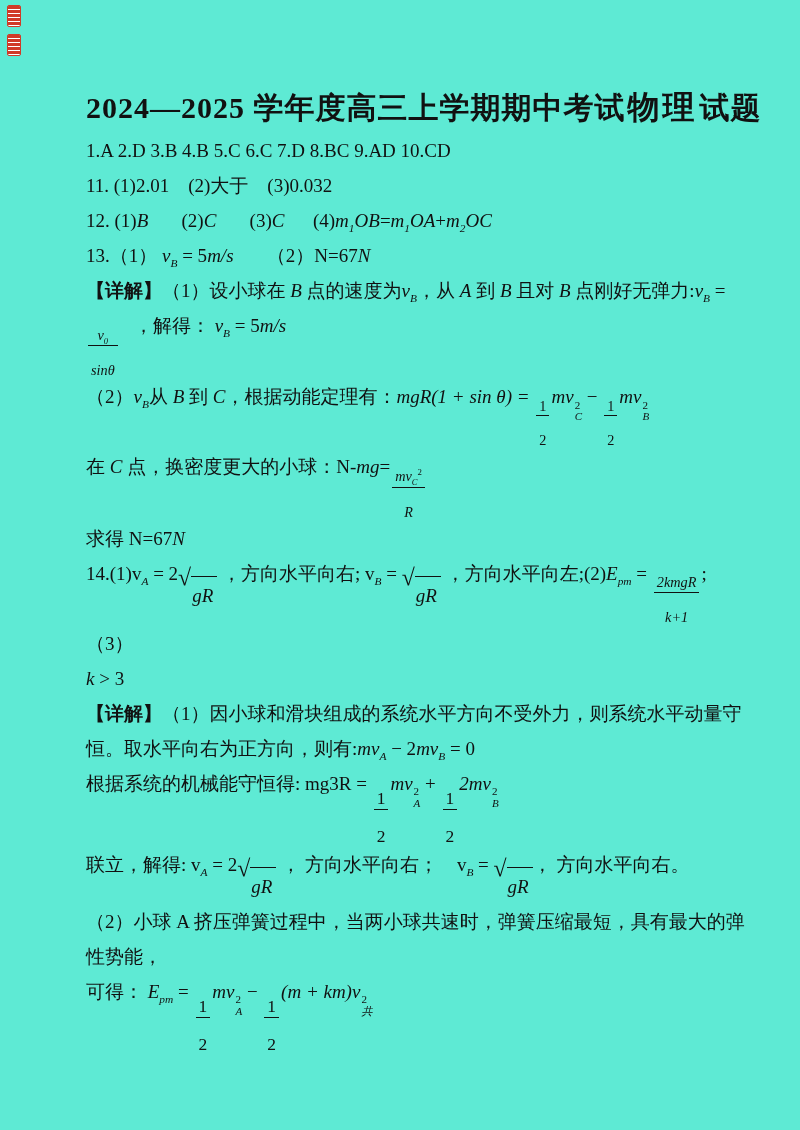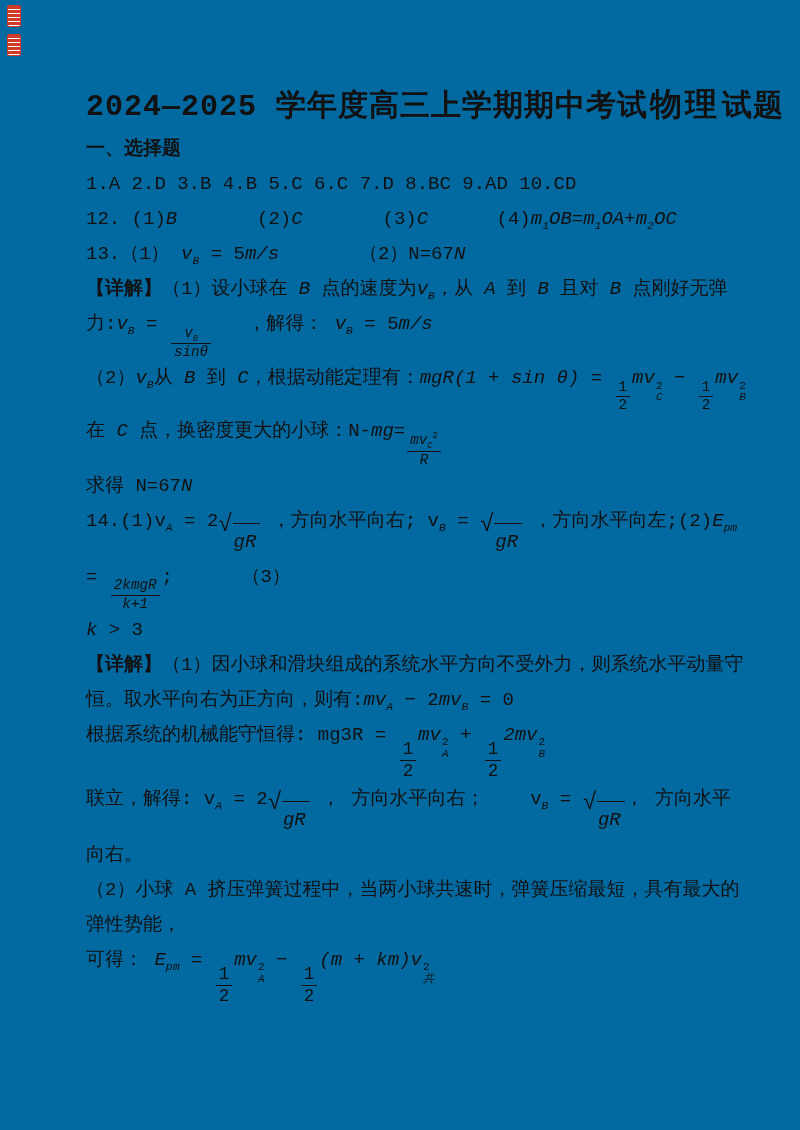--- a/index.html
+++ b/index.html
@@ -1,23 +1,23 @@
 <!DOCTYPE html>
 <html><head>
 <meta charset="utf-8">
 <style>
   html,body{margin:0;padding:0;background:#e8e8e8;}
   .page{
     position:relative;
     width:800px;height:1130px;
     margin:0 auto;
-    background:#0369a1;
+    background:#5eead4;
     box-sizing:border-box;
     padding:88px 50px 0 86px;
-    font-family:Liberation Mono, monospace;
+    font-family:Liberation Serif, serif;
     color:#111;
     overflow:hidden;
   }
   .stamps{position:absolute;left:8px;top:6px;display:flex;flex-direction:column;gap:9px;}
   .stamp{
     width:12px;height:20px;border-radius:1px;
     background:repeating-linear-gradient(to bottom,#d03a28 0 3px,#ffffff 3px 4px);
     outline:1px solid #d03a28;
   }
   h1.title{
@@ -34,21 +34,21 @@
     margin:0;font-size:19px;line-height:35px;
     white-space:pre-wrap;
   }
   .bold{font-weight:bold;}
   .bk{font-weight:bold;}
   .it{font-style:italic;}
   sub{font-size:0.6em;font-style:italic;line-height:1;}
   sup{font-size:0.62em;line-height:1;}
   .frac{
     display:inline-flex;flex-direction:column;text-align:center;
-    line-height:1.2;vertical-align:-0.55em;font-size:0.75em;margin:0 2px;
+    line-height:1.2;vertical-align:-0.55em;font-size:0.75em;margin:0 2px;gap:16px;
   }
   .frac .fn{border-bottom:1px solid #111;padding:0 3px;}
   .frac .fd{padding:0 3px;}
   .frac.lg{font-size:0.92em;vertical-align:-0.8em;}
   .fi{font-style:italic;}
   .ss{
     display:inline-flex;flex-direction:column;align-items:flex-start;
     line-height:1.05;font-size:0.58em;vertical-align:-0.5em;margin-left:1px;
   }
   .ss .b{font-style:italic;}
@@ -62,25 +62,25 @@
 <div class="page">
 
   <div class="stamps">
       <div class="stamp"></div>
       <div class="stamp"></div>
     </div>
 
   <h1 class="title"><span>2024—2025 学年度高三上学期期中考试</span><span class="script">物理</span><span>试题</span></h1>
 
 
-  <p class="line bold">一、选择题</p>
 
   <p class="line">1.A 2.D 3.B 4.B 5.C 6.C 7.D 8.BC 9.AD 10.CD</p>
 
 
+  <p class="line">11. (1)2.01    (2)大于    (3)0.032</p>
 
   <p class="line"><span>12. (1)</span><span class="it">B</span><span>       (2)</span><span class="it">C</span><span>       (3)</span><span class="it">C</span><span>      (4)</span><span class="it">m</span><sub>1</sub><span class="it">OB</span><span>=</span><span class="it">m</span><sub>1</sub><span class="it">OA</span><span>+</span><span class="it">m</span><sub>2</sub><span class="it">OC</span></p>
 
 
   <p class="line"><span>13.（1） </span><span class="it">v</span><sub>B</sub><span> = 5</span><span class="it">m/s</span><span>       （2）N=67</span><span class="it">N</span></p>
 
   <p class="line"><span class="bk">【详解】</span><span>（1）设小球在 </span><span class="it">B</span><span> 点的速度为</span><span class="it">v</span><sub>B</sub><span>，从 </span><span class="it">A</span><span> 到 </span><span class="it">B</span><span> 且对 </span><span class="it">B</span><span> 点刚好无弹力:</span><span class="it">v</span><sub>B</sub><span> = </span><span class="frac"><span class="fn fi"><span>v</span><sub>0</sub></span><span class="fd fi">sinθ</span></span><span>   ，解得： </span><span class="it">v</span><sub>B</sub><span> = 5</span><span class="it">m/s</span></p>
 
   <p class="line"><span>（2）</span><span class="it">v</span><sub>B</sub><span>从 </span><span class="it">B</span><span> 到 </span><span class="it">C</span><span>，根据动能定理有：</span><span class="it">mgR(1 + sin θ) = </span><span class="frac"><span class="fn">1</span><span class="fd">2</span></span><span class="it">mv</span><span class="ss"><span class="t">2</span><span class="b">C</span></span><span> − </span><span class="frac"><span class="fn">1</span><span class="fd">2</span></span><span class="it">mv</span><span class="ss"><span class="t">2</span><span class="b">B</span></span></p>
 

